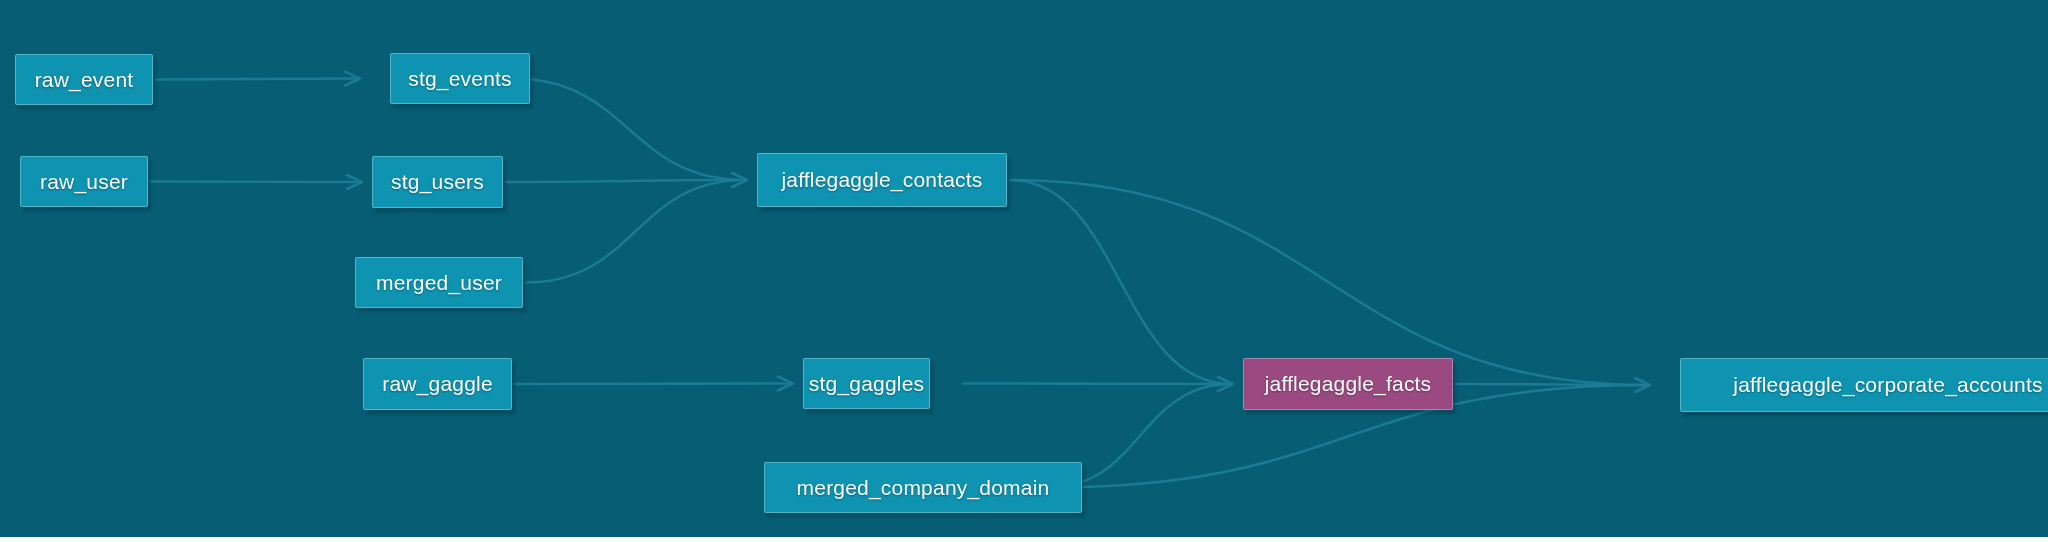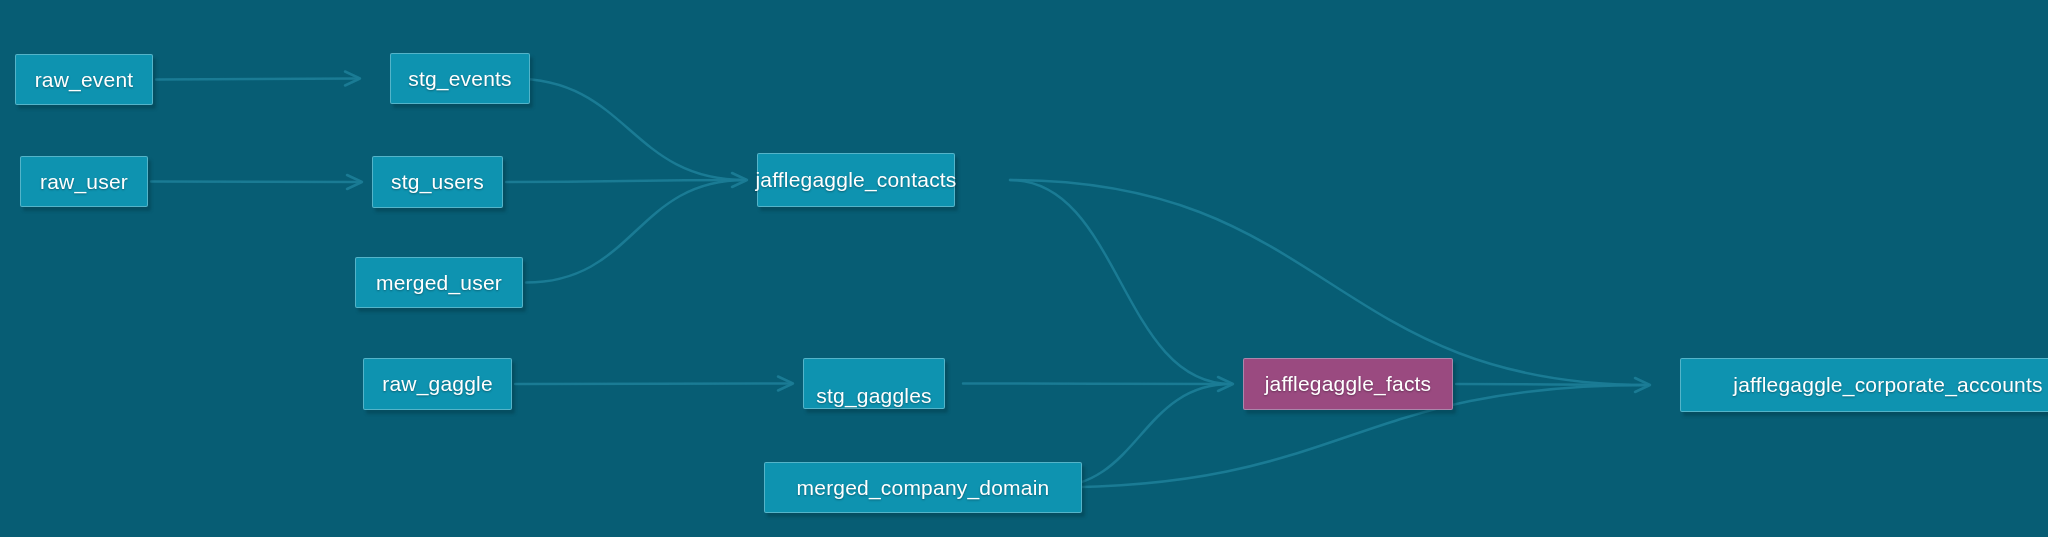--- a/index.html
+++ b/index.html
@@ -93,27 +93,27 @@
       </div>
       <div class="node" style="left: 20px; top: 156px; width: 128px; height: 51px;">
         <span>raw_user</span>
       </div>
       <div class="node" style="left: 372px; top: 156px; width: 131px; height: 52px;">
         <span>stg_users</span>
       </div>
       <div class="node" style="left: 355px; top: 257px; width: 168px; height: 51px;">
         <span>merged_user</span>
       </div>
-      <div class="node" style="left: 757px; top: 153px; width: 198px; height: 54px;">
+      <div class="node" style="left: 757px; top: 153px; width: 250px; height: 54px;">
         <span>jafflegaggle_contacts</span>
       </div>
       <div class="node" style="left: 363px; top: 358px; width: 149px; height: 52px; align-items: center;">
         <span>raw_gaggle</span>
       </div>
-      <div class="node" style="left: 803px; top: 358px; width: 142px; height: 51px; align-items: flex-end;">
+      <div class="node" style="left: 803px; top: 358px; width: 127px; height: 51px;">
         <span>stg_gaggles</span>
       </div>
       <div class="node highlight" style="left: 1243px; top: 358px; width: 210px; height: 52px;">
         <span>jafflegaggle_facts</span>
       </div>
       <div class="node" style="left: 728px; top: 462px; width: 318px; height: 51px; margin-left: 36px;">
         <span>merged_company_domain</span>
       </div>
       <div class="node" style="left: 1660px; top: 358px; width: 416px; height: 54px; margin-left: 20px;">
         <span>jafflegaggle_corporate_accounts</span>

